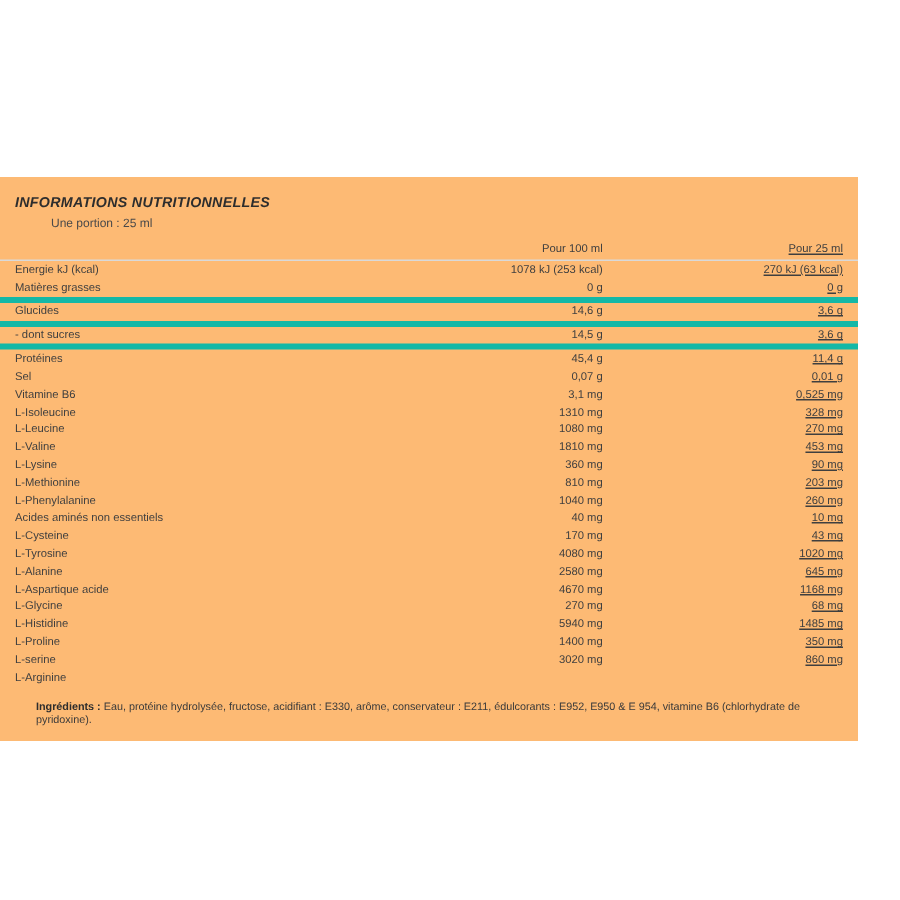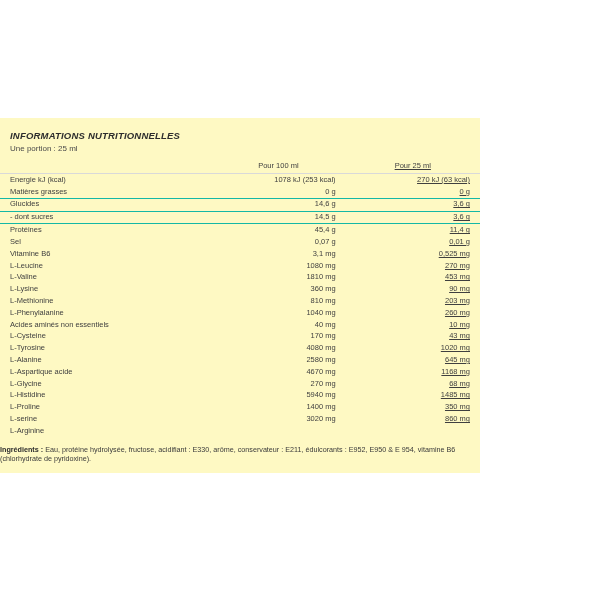--- a/index.html
+++ b/index.html
@@ -10,75 +10,75 @@
     height: 600px;
   }
   body {
     font-family: "Liberation Sans", sans-serif;
     color: #3a3a3a;
   }
   .panel {
     position: absolute;
     left: 0;
     top: 118px;
-    width: 480px;
-    background: #fef9c3;
+    width: 572px;
+    background: #fdba74;
     padding: 12px 0 10px 0;
     box-sizing: border-box;
   }
   .title {
     font-size: 9.5px;
     font-style: italic;
     font-weight: bold;
     color: #2d2d2d;
     padding: 0 10px;
     letter-spacing: 0.2px;
   }
   .portion {
     font-size: 8px;
     color: #4a4a4a;
     padding: 3px 10px 0 10px;
+    margin-left: 24px;
   }
   table.nutri {
     width: 100%;
     border-collapse: collapse;
     margin-top: 7px;
     font-size: 7.5px;
   }
   table.nutri th, table.nutri td {
     padding: 1.6px 10px;
     font-weight: normal;
     color: #3f3f3f;
     line-height: 1.15;
   }
   table.nutri thead th {
     border-bottom: 1px solid #d9d9d9;
     padding-bottom: 3px;
-    text-align: center;
   }
   th.c-label, td.c-label {
     text-align: left;
     width: 44%;
   }
   th.c-v1, td.c-v1 {
     text-align: right;
     width: 28%;
   }
   th.c-v2, td.c-v2 {
     text-align: right;
     width: 28%;
     text-decoration: underline;
   }
   tr.sep td {
-    border-bottom: 1px solid #14b8a6;
+    border-bottom: 4px solid #14b8a6;
   }
   .ingredients {
     font-size: 7.2px;
     color: #3a3a3a;
-    padding: 8px 10px 0 0;
+    padding: 8px 10px 0 24px;
     line-height: 1.25;
   }
   .ingredients .lbl {
     font-weight: bold;
     color: #2d2d2d;
   }
 </style>
 </head>
 <body>
 
@@ -125,20 +125,25 @@
           <td class="c-label">Sel</td>
           <td class="c-v1">0,07 g</td>
           <td class="c-v2">0,01 g</td>
         </tr>
         <tr>
           <td class="c-label">Vitamine B6</td>
           <td class="c-v1">3,1 mg</td>
           <td class="c-v2">0,525 mg</td>
         </tr>
         <tr>
+          <td class="c-label">L-Isoleucine</td>
+          <td class="c-v1">1310 mg</td>
+          <td class="c-v2">328 mg</td>
+        </tr>
+        <tr>
           <td class="c-label">L-Leucine</td>
           <td class="c-v1">1080 mg</td>
           <td class="c-v2">270 mg</td>
         </tr>
         <tr>
           <td class="c-label">L-Valine</td>
           <td class="c-v1">1810 mg</td>
           <td class="c-v2">453 mg</td>
         </tr>
         <tr>

